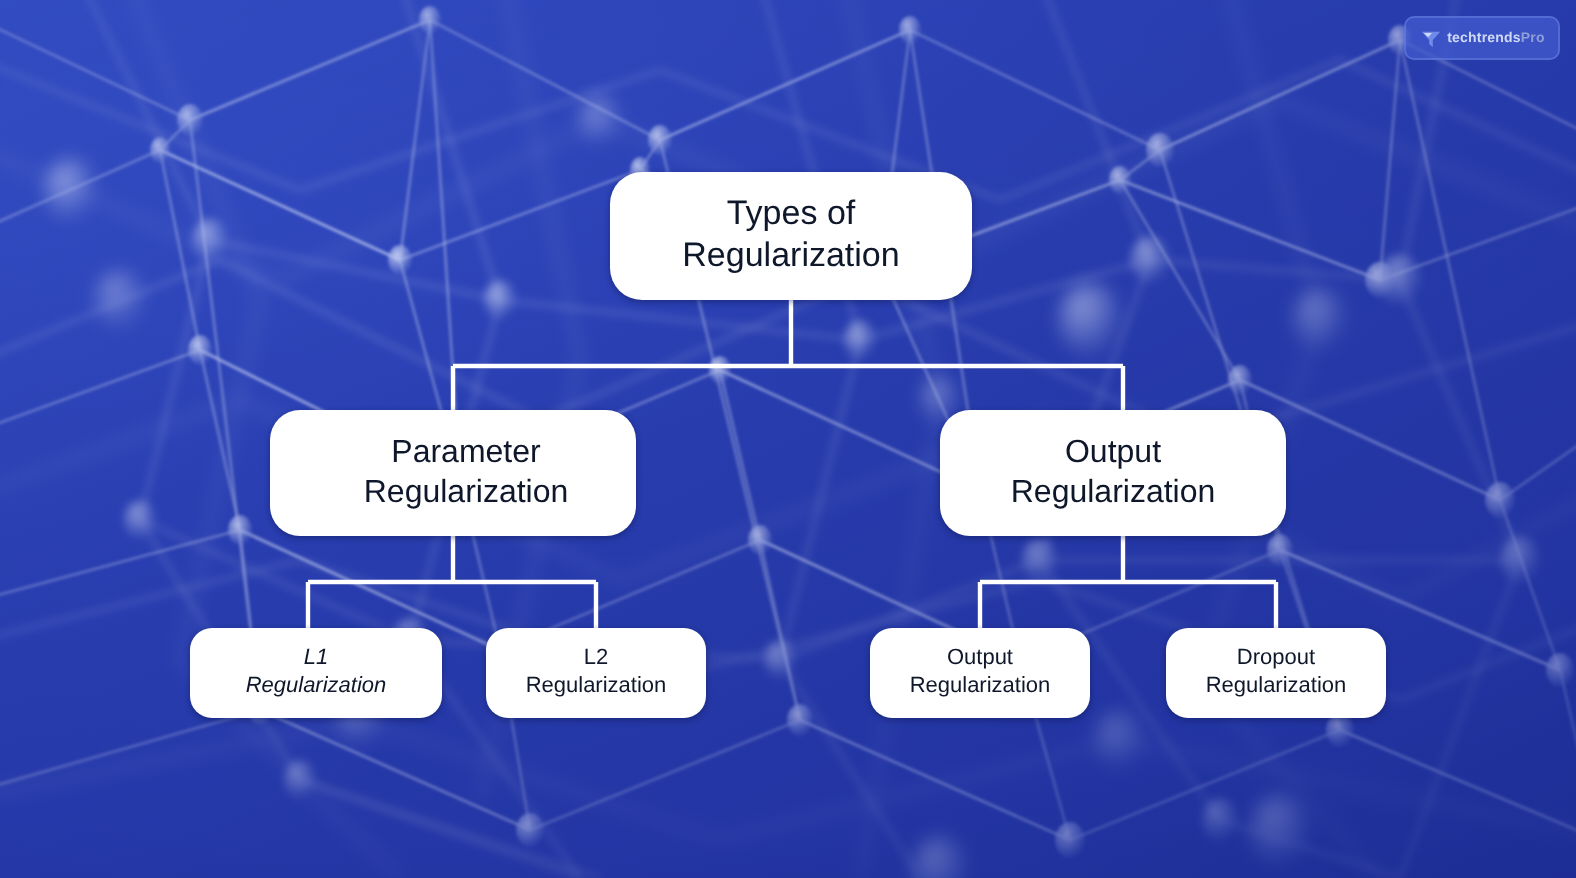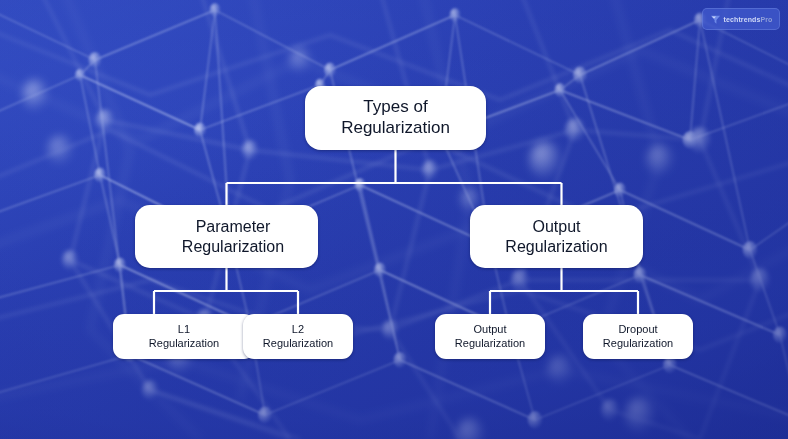--- a/index.html
+++ b/index.html
@@ -101,21 +101,21 @@
   .node-l2 {
     top: 205px; height: 63px; border-radius: 15px;
   }
   .node-param { left: 135px; width: 183px; padding-left: 19px; }
   .node-output { left: 470px; width: 173px; }
   .node-l2 .node-label { font-size: 16px; }
 
   .node-l3 {
     top: 314px; height: 45px; border-radius: 11px;
   }
-  .node-l1r { left: 113px;  width: 142px; }
+  .node-l1r { left: 95px;  width: 126px; font-style: italic; }
   .node-l2r { left: 243px; width: 110px; justify-content: center; }
   .node-ent { left: 435px; width: 110px; }
   .node-drp { left: 583px; width: 110px; text-align: center; }
   .node-l3 .node-label { font-size: 11px; }
 </style>
 </head>
 <body>
 
 <div id="canvas">
 

